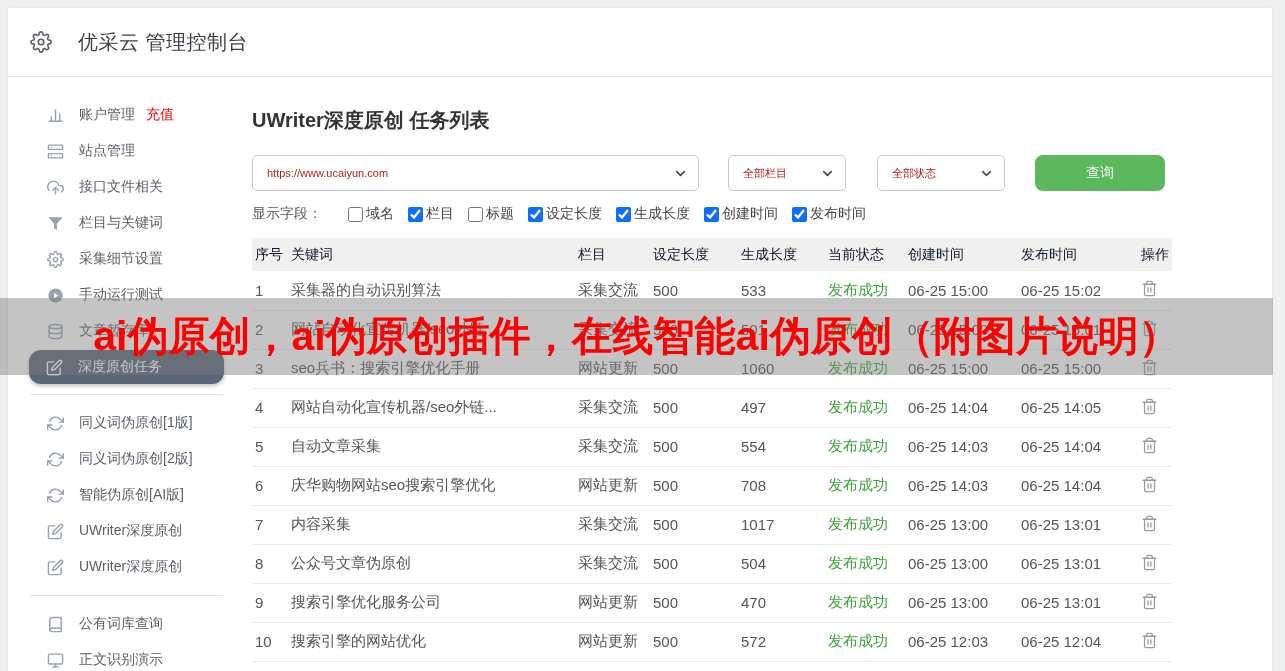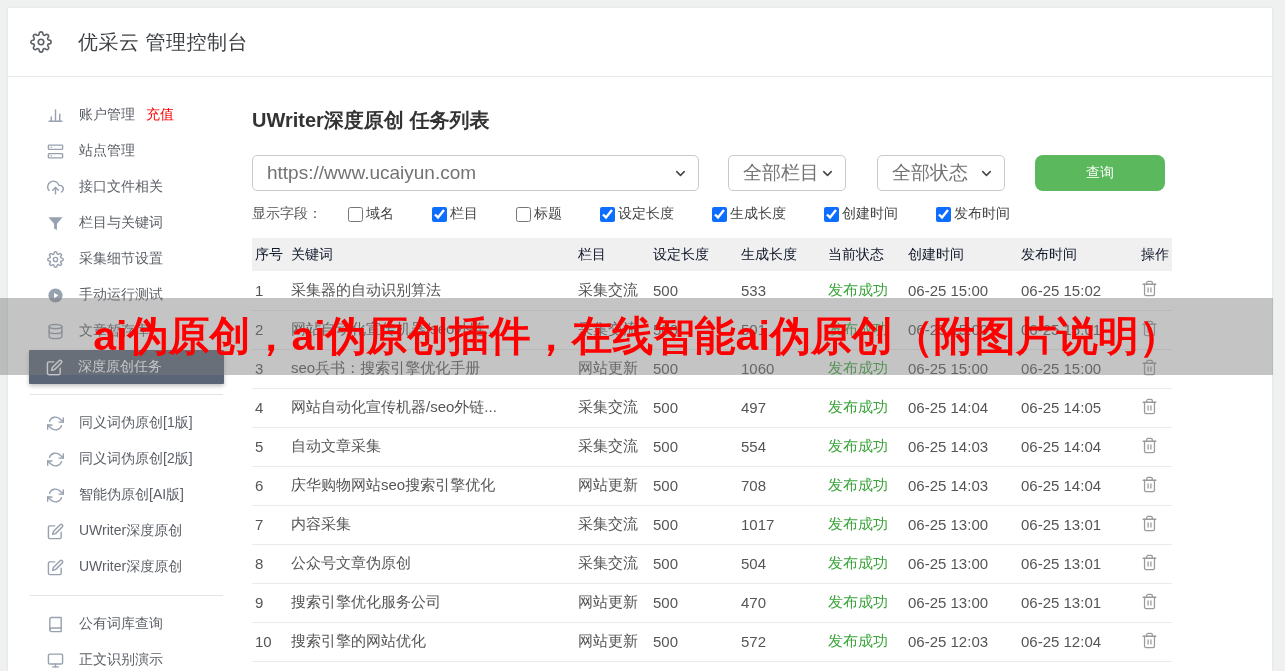--- a/index.html
+++ b/index.html
@@ -18,37 +18,37 @@
   
   .topbar { height: 69px; border-bottom: 1px solid #e7e7e7; display: flex; align-items: center; padding-left: 22px; gap: 26px; }
   .topbar .gear { width: 22px; height: 22px; color: #5f6368; display: flex; }
   .app-title { font-size: 20px; color: #3d4045; letter-spacing: .5px; }
   
   .layout { display: flex; height: calc(100% - 70px); }
   aside { width: 237px; flex-shrink: 0; padding-top: 20px; }
   .side-item { height: 36px; display: flex; align-items: center; gap: 15px; padding-left: 38px; font-size: 14px; color: #5a5f66; cursor: pointer; white-space: nowrap; }
   .side-item .ic { width: 18px; height: 18px; color: #97a1af; display: flex; align-items: center; justify-content: center; flex-shrink: 0; }
   .side-item .ic svg { width: 17px; height: 17px; }
-  .side-item.active { background: var(--active-bg); color: #fff; margin: 1px 21px; height: 34px; border-radius: 1px; padding-left: 16px; box-shadow: 0 2px 4px rgba(0,0,0,.25); }
+  .side-item.active { background: var(--active-bg); color: #fff; margin: 1px 21px; height: 34px; border-radius: 12px; padding-left: 16px; box-shadow: 0 2px 4px rgba(0,0,0,.25); }
   .side-item.active .ic { color: #fff; }
   .badge { color: var(--red); margin-left: -4px; font-size: 14px; }
   .side-divider { border-top: 1px solid #e4e4e4; margin: 10px 22px; }
   
   main { flex: 1; padding: 30px 0 0 7px; }
   .page-title { font-size: 20px; font-weight: 600; color: #333; height: 26px; }
   .filter-row { display: flex; align-items: center; margin-top: 22px; }
-  .select { height: 36px; border: 1px solid #c9c9c9; border-radius: 5px; background: #fff; display: flex; align-items: center; justify-content: space-between; padding: 0 10px 0 14px; font-size: 19px; color: #737373; cursor: pointer; }
+  .select { height: 36px; border: 1px solid #c9c9c9; border-radius: 5px; background: #fff; display: flex; align-items: center; justify-content: space-between; padding: 0 10px 0 14px; font-size: 11px; color: #b91c1c; cursor: pointer; }
   .select .chev { width: 15px; height: 15px; color: #444; display: flex; }
   .sel-site { width: 447px; }
   .sel-col { width: 118px; margin-left: 29px; }
   .sel-status { width: 128px; margin-left: 31px; }
   .query-btn { width: 130px; height: 36px; margin-left: 30px; background: var(--green-btn); border: none; border-radius: 8px; color: #fff; font-size: 14px; cursor: pointer; font-family: inherit; }
   .fields-row { display: flex; align-items: center; margin-top: 13px; font-size: 14px; color: #555; height: 20px; }
   .fields-label { margin-right: 26px; }
-  .fields-wrap { display: flex; align-items: center; gap: 38px; }
+  .fields-wrap { display: flex; align-items: center; gap: 14px; }
   .field { display: flex; align-items: center; gap: 3px; cursor: pointer; color: #444; }
   .field input { width: 15px; height: 15px; accent-color: var(--check-blue); cursor: pointer; }
   
   table { border-collapse: collapse; table-layout: fixed; width: 920px; margin-top: 14px; }
   thead th { background: #f0f0f0; height: 33px; font-weight: normal; font-size: 14px; color: #0f172a; text-align: left; padding-left: 3px; white-space: nowrap; }
   tbody td { height: 39px; border-bottom: 1px solid #eaeaea; font-size: 15px; color: #555; padding-left: 3px; white-space: nowrap; overflow: hidden; }
   td.status { color: var(--status-green); }
   .trash-btn { background: none; border: none; padding: 0; cursor: pointer; color: #9a9a9a; display: flex; }
   .trash-btn svg { width: 17px; height: 17px; }
   

